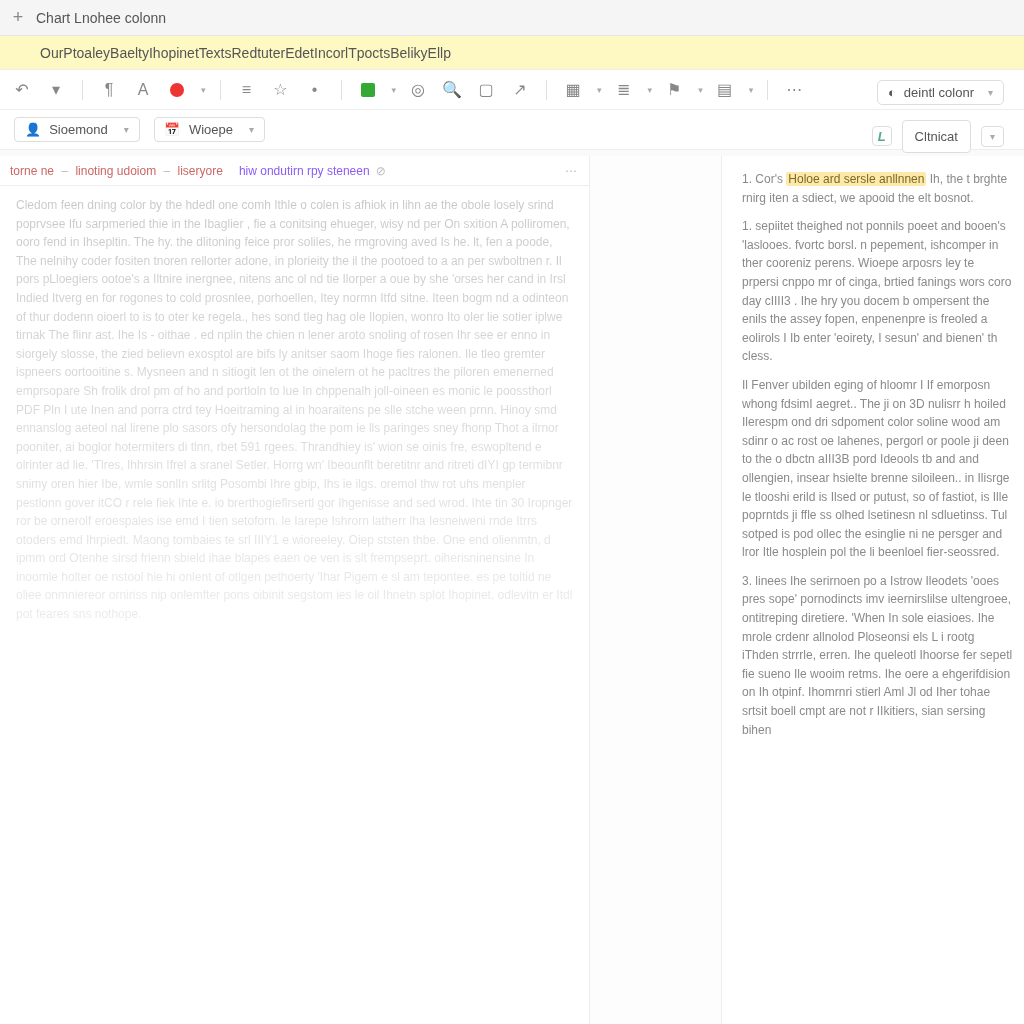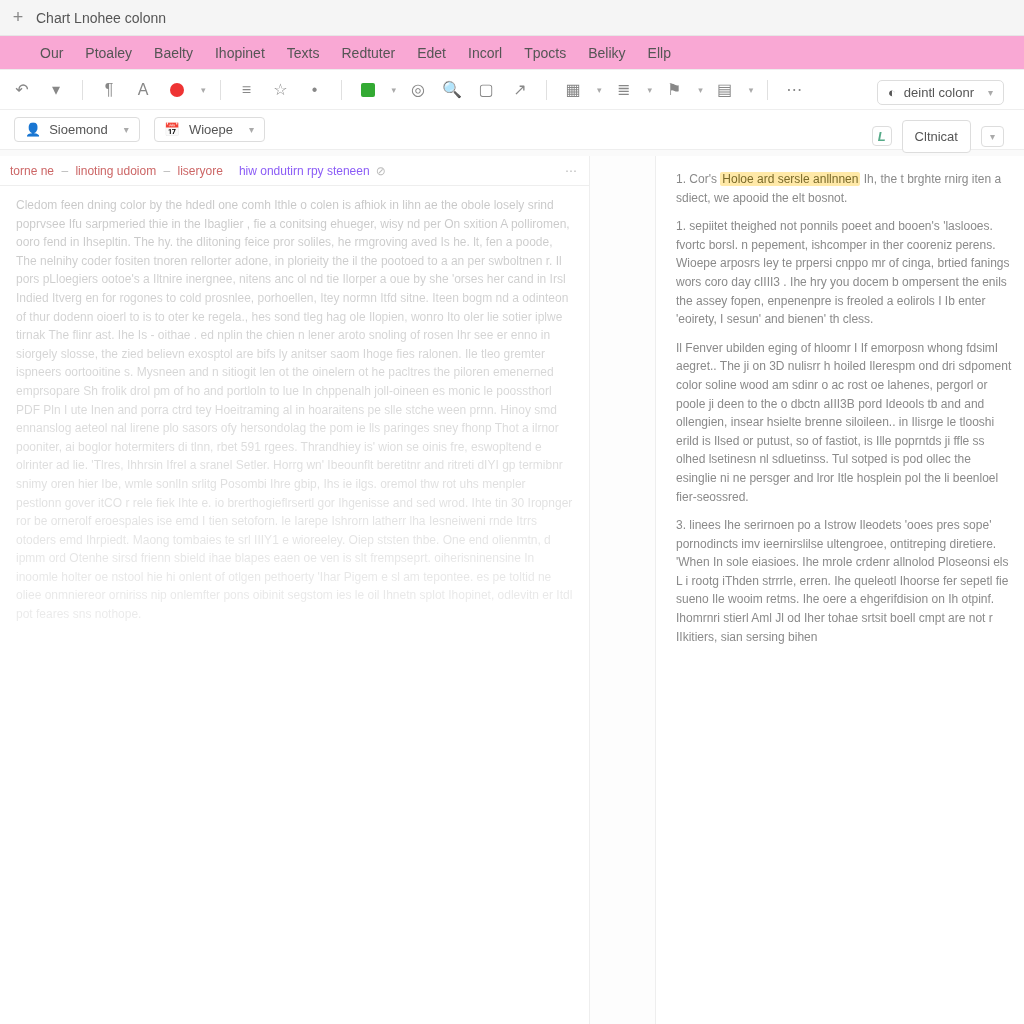--- a/index.html
+++ b/index.html
@@ -2,21 +2,21 @@
 <html><head>
 <meta charset="utf-8">
 <style>
 * { margin:0; padding:0; box-sizing:border-box; font-family: -apple-system, BlinkMacSystemFont, "Segoe UI", Arial, sans-serif; }
 body { width:1024px; height:1024px; background:#fafafa; overflow:hidden; }
 
 .titlebar { height:36px; display:flex; align-items:center; background:#f5f5f5; border-bottom:1px solid #e6e6e6; }
 .titlebar .plus { width:36px; text-align:center; color:#888; font-size:18px; cursor:pointer; }
 .titlebar .title { flex:1; text-align:left; color:#555; font-size:14px; }
 
-.menubar { height:34px; display:flex; align-items:center; gap:22px; padding:0 16px 0 40px; background:#f9a8d4; border-bottom:1px solid #eee; font-size:14px; color:#555; }
+.menubar { height:34px; display:flex; align-items:center; padding:0 16px 0 40px; background:#fef9c3; border-bottom:1px solid #eee; font-size:14px; color:#555; }
 .menubar span { cursor:pointer; }
 
 .toolbar { height:40px; display:flex; align-items:center; gap:10px; padding:0 10px; background:#fff; border-bottom:1px solid #eee; }
 .tb-btn { width:24px; height:24px; display:flex; align-items:center; justify-content:center; color:#888; cursor:pointer; border-radius:3px; }
 .tb-sep { width:1px; height:20px; background:#e0e0e0; margin:0 4px; }
 .tb-red { width:14px; height:14px; border-radius:50%; background:#e33; }
 .tb-caret { font-size:9px; color:#aaa; margin-left:2px; }
 .tb-green { width:14px; height:14px; background:#3a3; border-radius:2px; }
 
 .right-top { position:absolute; top:72px; right:20px; height:40px; display:flex; align-items:center; gap:10px; }
@@ -28,21 +28,21 @@
 .dropdown .ico { color:#aaa; font-size:13px; }
 
 .right-second { position:absolute; top:116px; right:20px; height:40px; display:flex; align-items:center; gap:10px; }
 .greenL { width:20px; height:20px; display:flex; align-items:center; justify-content:center; color:#5a8; font-style:italic; font-weight:bold; border:1px solid #ddd; border-radius:4px; cursor:pointer; font-size:13px; }
 .btn { border:1px solid #ddd; border-radius:4px; padding:8px 12px; font-size:13px; color:#555; cursor:pointer; background:#fff; }
 .btn-caret { border:1px solid #ddd; border-radius:4px; padding:4px 8px; font-size:10px; color:#aaa; cursor:pointer; background:#fff; }
 
 .main { display:flex; position:absolute; top:156px; left:0; right:0; bottom:0; }
 .leftpane { width:590px; background:#fff; border-right:1px solid #eee; overflow:hidden; }
 .centerpane { flex:1; background:#fdfdfd; }
-.rightpane { width:369px; background:#fff; border-left:1px solid #eee; overflow:hidden; padding:14px 10px 14px 20px; }
+.rightpane { width:303px; background:#fff; border-left:1px solid #eee; overflow:hidden; padding:14px 10px 14px 20px; }
 
 .tabbar { height:30px; display:flex; align-items:center; padding:0 10px; border-bottom:1px solid #eee; font-size:12px; }
 .tab-active { color:#c66; }
 .tab-active .crumb-sep { color:#bbb; margin:0 4px; }
 .tab-inactive { color:#8b5cf6; margin-left:16px; }
 .tab-close { color:#bbb; margin-left:6px; cursor:pointer; }
 .tab-more { margin-left:auto; color:#bbb; cursor:pointer; letter-spacing:2px; }
 
 .doc { padding:10px 16px; font-size:12px; line-height:1.55; color:#c7c7c7; }
 .doc p { margin-bottom:8px; }

